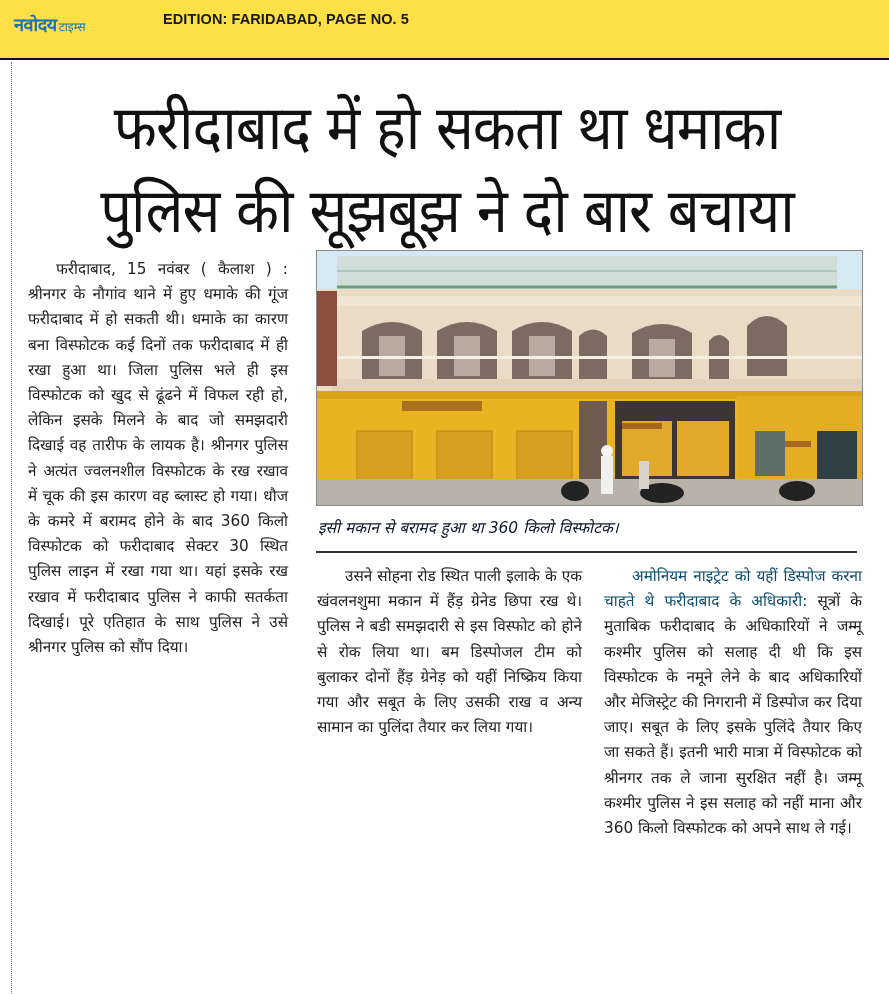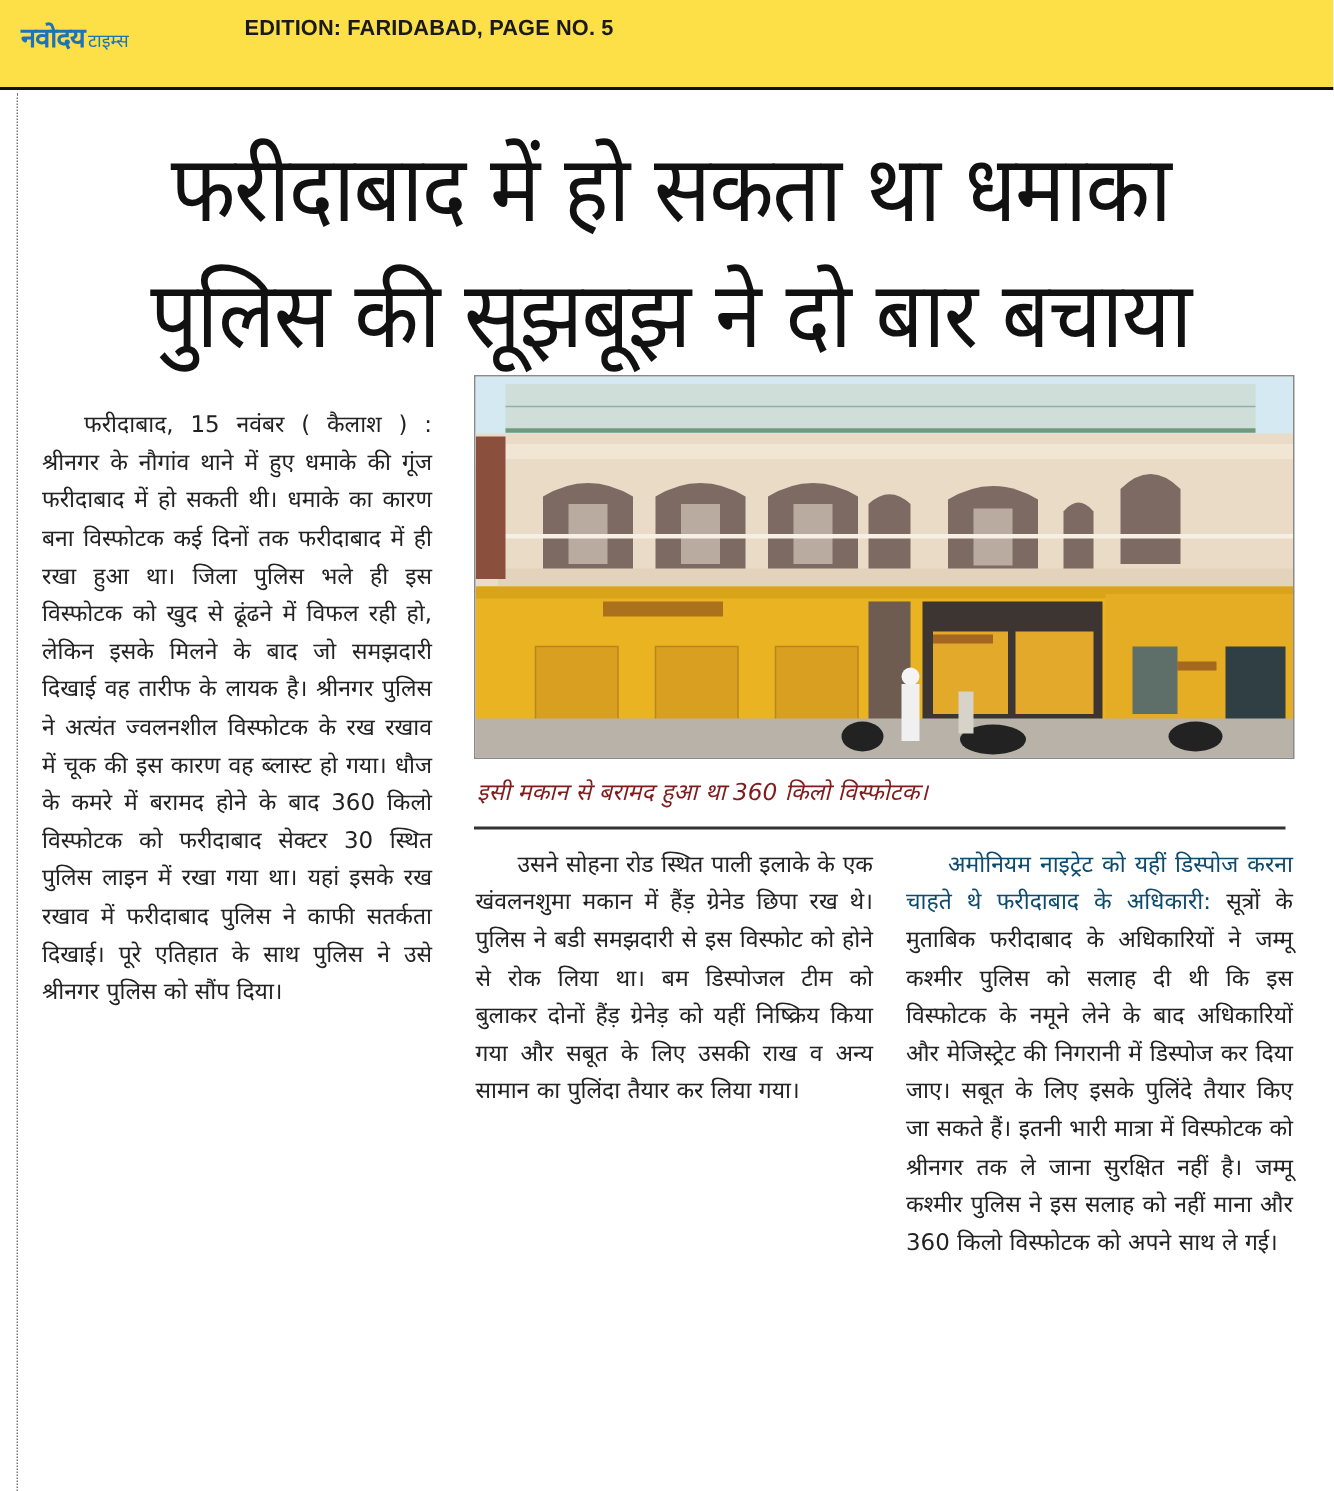--- a/index.html
+++ b/index.html
@@ -33,36 +33,36 @@
       font-weight: normal; color: #111; text-align: center; letter-spacing: -1px;
       transform: scaleY(1.1); transform-origin: top center;
     }
     .headline .line { display: block; white-space: nowrap; }
 
     .col {
       position: absolute; font-family: "DejaVu Sans", sans-serif;
       font-size: 15.3px; line-height: 25.2px; text-align: justify; color: #222;
     }
     .col p { text-indent: 28px; }
-    .col1 { left: 28px; top: 271px; width: 260px; }
+    .col1 { left: 28px; top: 257px; width: 260px; }
     .col2 { left: 317px; top: 564px; width: 265px; }
     .col3 { left: 604px; top: 564px; width: 258px; }
     .col2 p.first { text-indent: 0; }
     .subhead { color: #0c4a6e; }
 
     .photo {
       position: absolute; left: 316px; top: 250px; width: 547px; height: 256px;
       border: 1px solid #8a8a8a; overflow: hidden;
       background: linear-gradient(#cfe6f0 0%, #dfeff4 18%, #e8dccb 18%);
     }
     .photo svg { display: block; }
     .caption {
       position: absolute; left: 318px; top: 516px; width: 545px;
       font-family: "DejaVu Sans", sans-serif; font-style: italic; font-size: 15.5px;
-      line-height: 24px; color: #7f1d1d;
+      line-height: 24px; color: #0f172a;
     }
     .rule {
       position: absolute; left: 316px; top: 551px; width: 541px; height: 0;
       border-top: 2px solid #333;
     }
   </style>
 </head>
 <body>
 
 <div class="topbar">

